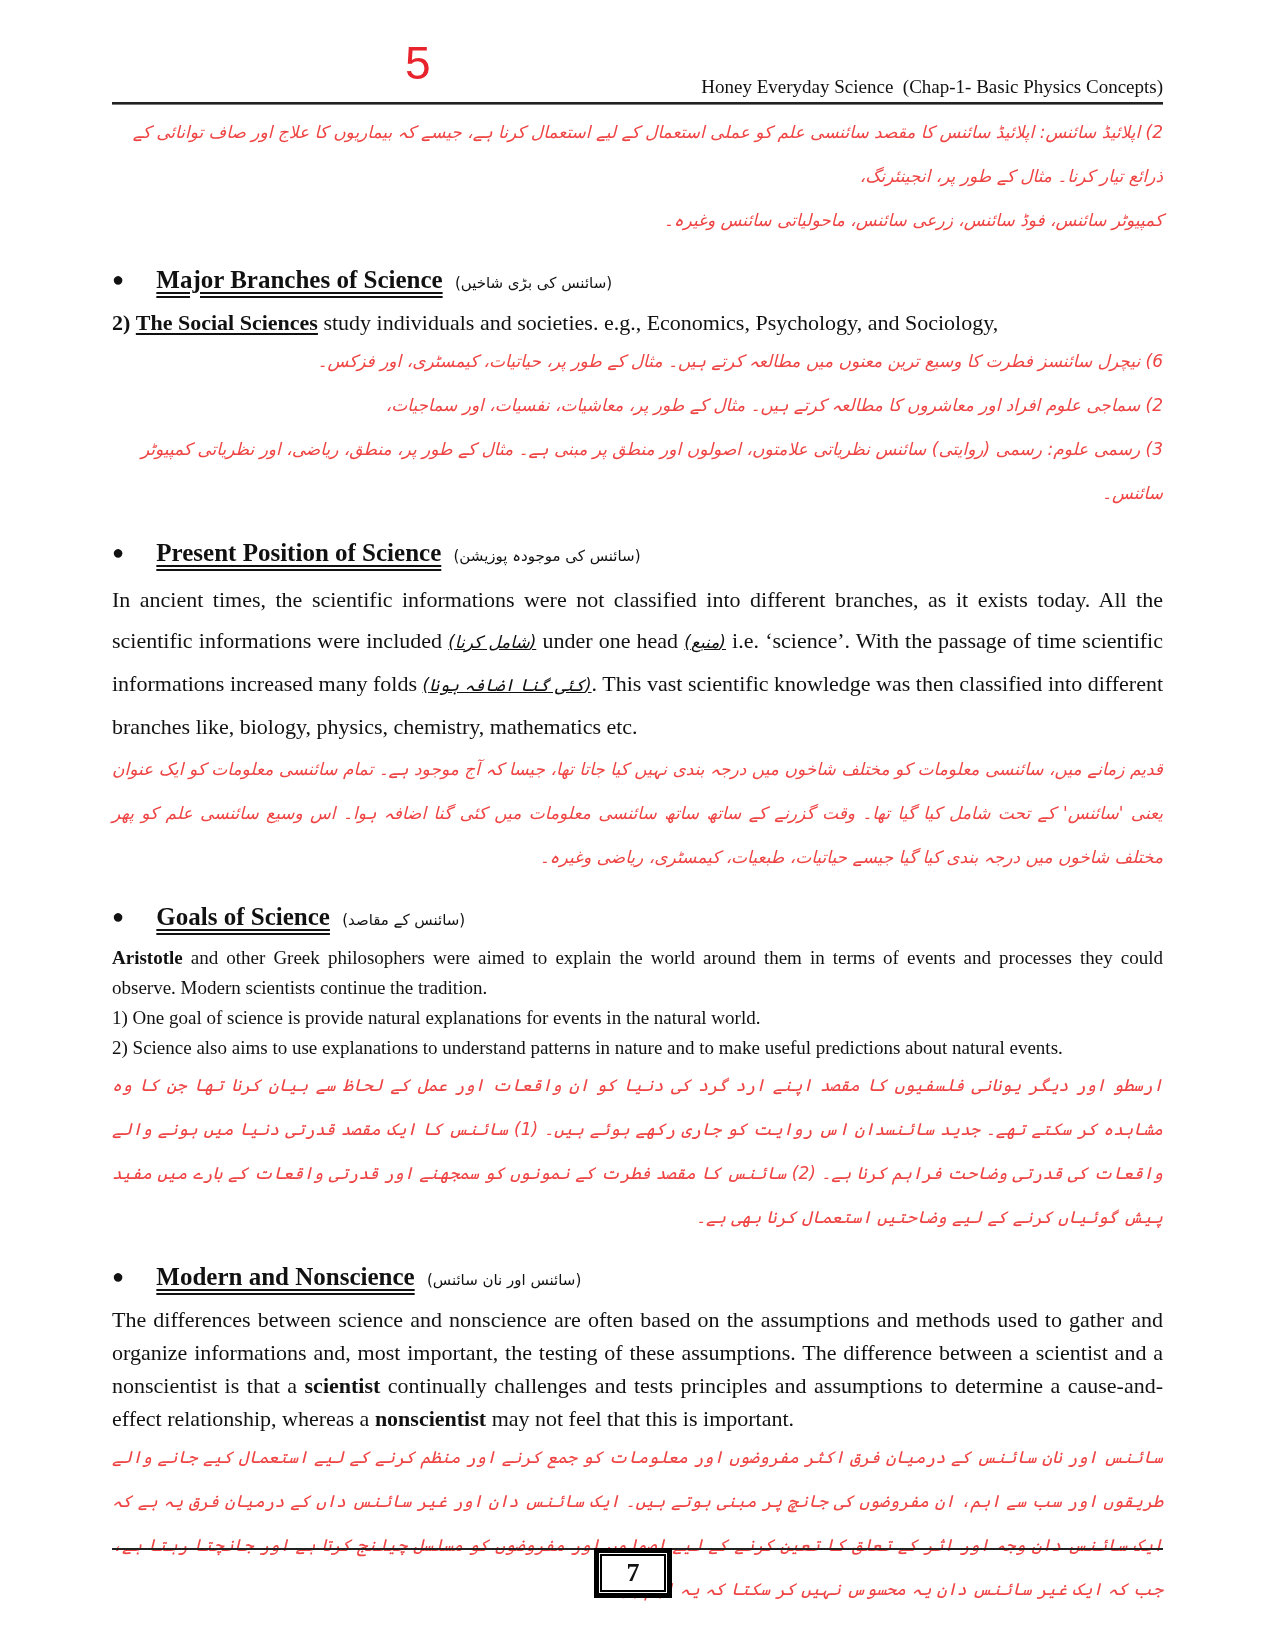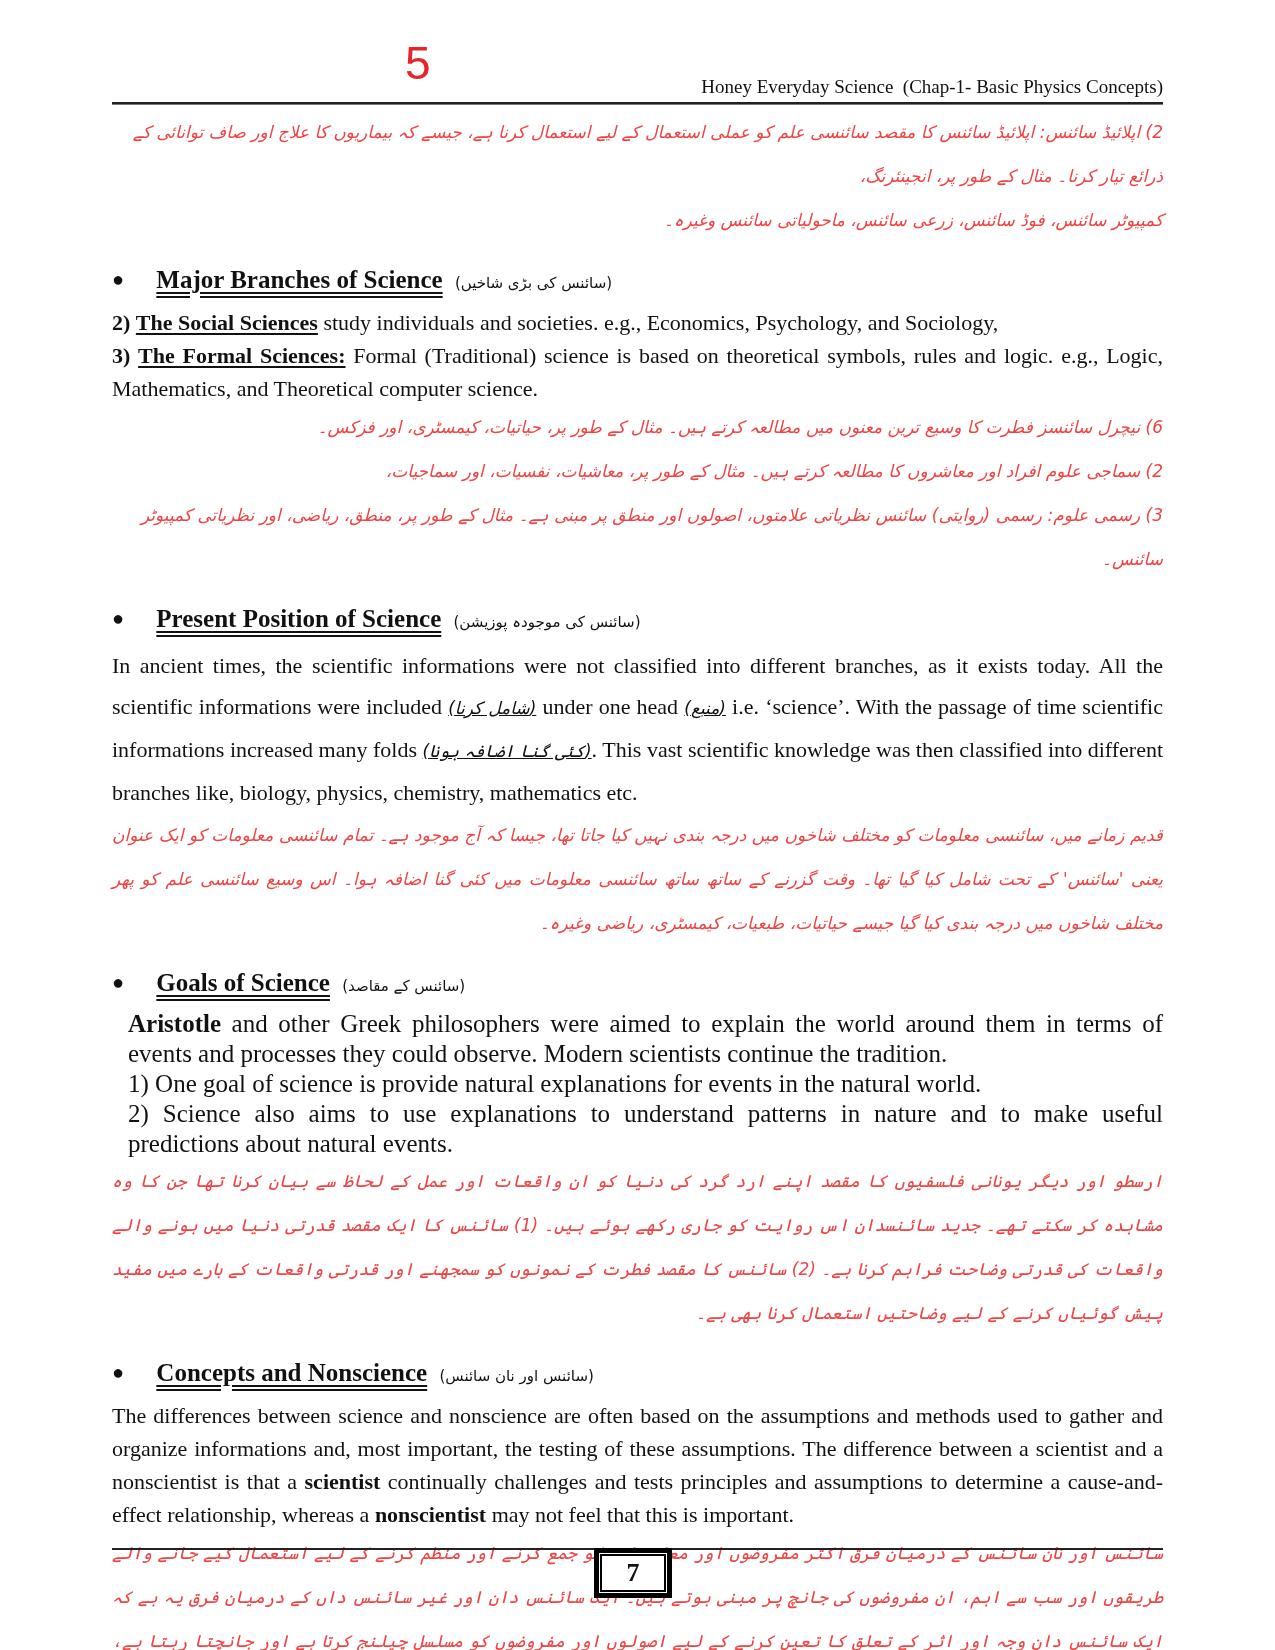--- a/index.html
+++ b/index.html
@@ -34,21 +34,21 @@
     text-decoration: underline; text-decoration-style: double;
     text-underline-offset: 4px;
     margin-left: 20px;
   }
   .heading .ur {
     font-family: "DejaVu Sans", sans-serif; font-weight: normal; font-size: 15px;
     margin-left: 6px;
   }
   .en { font-size: 22px; line-height: 33px; text-align: justify; }
   .en.loose { line-height: 41px; }
-  .en.small { font-size: 25px; line-height: 30px; margin-left: 16px; }
+  .en.small { font-size: 19px; line-height: 30px; }
   .lbl { font-weight: bold; }
   .lbl u { text-decoration-thickness: 2px; text-underline-offset: 3px; }
   .inline-ur { font-family: "DejaVu Sans", sans-serif; font-size: 17px; font-style: italic; text-decoration: underline; }
   .foot-rule {
     position: absolute; left: 112px; right: 112px; top: 1548px;
     border-top: 2px solid #222;
   }
   .page-num-box {
     position: absolute; left: 594px; top: 1548px; width: 78px; height: 50px;
     background: #000; box-sizing: border-box; padding: 6px;
@@ -76,24 +76,20 @@
 
   <div class="heading">
     <span class="bullet">●</span>
     <span class="title">Major Branches of Science</span>
     <span class="ur">(سائنس کی بڑی شاخیں)</span>
   </div>
   <div class="en">
     <span class="lbl">2)</span>
     <span class="lbl"><u>The Social Sciences</u></span><span> study individuals and societies. e.g., Economics, Psychology, and Sociology,</span>
   </div>
-  <div class="en">
-    <span class="lbl">3)</span>
-    <span class="lbl"><u>The Formal Sciences:</u></span><span> Formal (Traditional) science is based on theoretical symbols, rules and logic. e.g., Logic, Mathematics, and Theoretical computer science.</span>
-  </div>
   <div class="urdu">
     <div>6) نیچرل سائنسز فطرت کا وسیع ترین معنوں میں مطالعہ کرتے ہیں۔ مثال کے طور پر، حیاتیات، کیمسٹری، اور فزکس۔</div>
     <div>2) سماجی علوم افراد اور معاشروں کا مطالعہ کرتے ہیں۔ مثال کے طور پر، معاشیات، نفسیات، اور سماجیات،</div>
     <div>3) رسمی علوم: رسمی (روایتی) سائنس نظریاتی علامتوں، اصولوں اور منطق پر مبنی ہے۔ مثال کے طور پر، منطق، ریاضی، اور نظریاتی کمپیوٹر سائنس۔</div>
   </div>
 
   <div class="heading">
     <span class="bullet">●</span>
     <span class="title">Present Position of Science</span>
     <span class="ur">(سائنس کی موجودہ پوزیشن)</span>
@@ -106,21 +102,21 @@
     <span class="title">Goals of Science</span>
     <span class="ur">(سائنس کے مقاصد)</span>
   </div>
   <div class="en small"><b>Aristotle</b><span> and other Greek philosophers were aimed to explain the world around them in terms of events and processes they could observe. Modern scientists continue the tradition.</span></div>
   <div class="en small">1) One goal of science is provide natural explanations for events in the natural world.</div>
   <div class="en small">2) Science also aims to use explanations to understand patterns in nature and to make useful predictions about natural events.</div>
   <div class="urdu j">ارسطو اور دیگر یونانی فلسفیوں کا مقصد اپنے ارد گرد کی دنیا کو ان واقعات اور عمل کے لحاظ سے بیان کرنا تھا جن کا وہ مشاہدہ کر سکتے تھے۔ جدید سائنسدان اس روایت کو جاری رکھے ہوئے ہیں۔ (1) سائنس کا ایک مقصد قدرتی دنیا میں ہونے والے واقعات کی قدرتی وضاحت فراہم کرنا ہے۔ (2) سائنس کا مقصد فطرت کے نمونوں کو سمجھنے اور قدرتی واقعات کے بارے میں مفید پیش گوئیاں کرنے کے لیے وضاحتیں استعمال کرنا بھی ہے۔</div>
 
   <div class="heading">
     <span class="bullet">●</span>
-    <span class="title">Concepts and Nonscience</span>
+    <span class="title">Modern and Nonscience</span>
     <span class="ur">(سائنس اور نان سائنس)</span>
   </div>
   <div class="en"><span>The differences between science and nonscience are often based on the assumptions and methods used to gather and organize informations and, most important, the testing of these assumptions. The difference between a scientist and a nonscientist is that a </span><b>scientist</b><span> continually challenges and tests principles and assumptions to determine a cause-and-effect relationship, whereas a </span><b>nonscientist</b><span> may not feel that this is important.</span></div>
   <div class="urdu j">سائنس اور نان سائنس کے درمیان فرق اکثر مفروضوں اور معلومات کو جمع کرنے اور منظم کرنے کے لیے استعمال کیے جانے والے طریقوں اور سب سے اہم، ان مفروضوں کی جانچ پر مبنی ہوتے ہیں۔ ایک سائنس دان اور غیر سائنس داں کے درمیان فرق یہ ہے کہ ایک سائنس دان وجہ اور اثر کے تعلق کا تعین کرنے کے لیے اصولوں اور مفروضوں کو مسلسل چیلنج کرتا ہے اور جانچتا رہتا ہے، جب کہ ایک غیر سائنس دان یہ محسوس نہیں کر سکتا کہ یہ اہم ہے۔</div>
 </div>
 
 <div class="foot-rule"></div>
 <div class="page-num-box">
   <div class="page-num-inner">7</div>
 </div>

